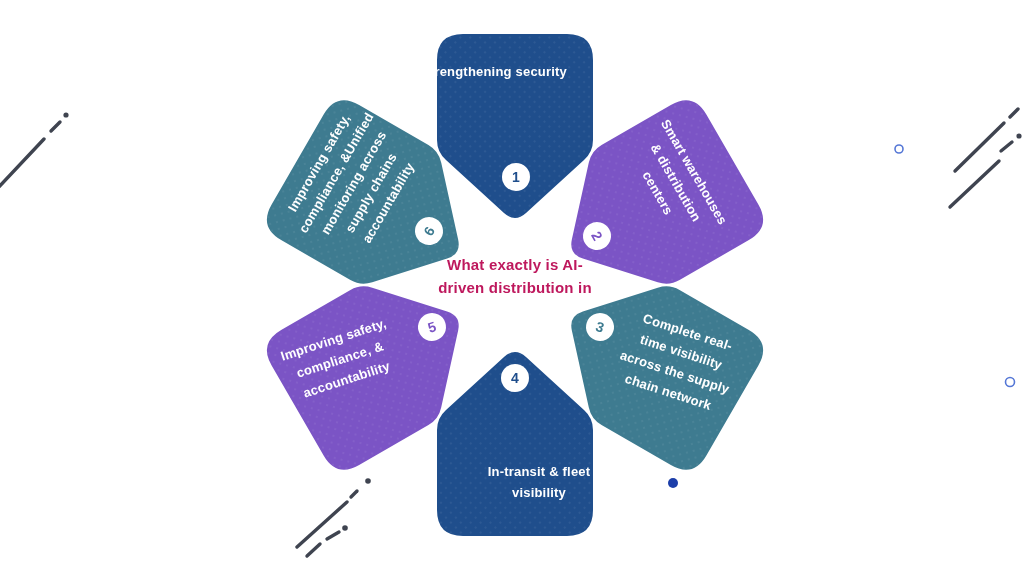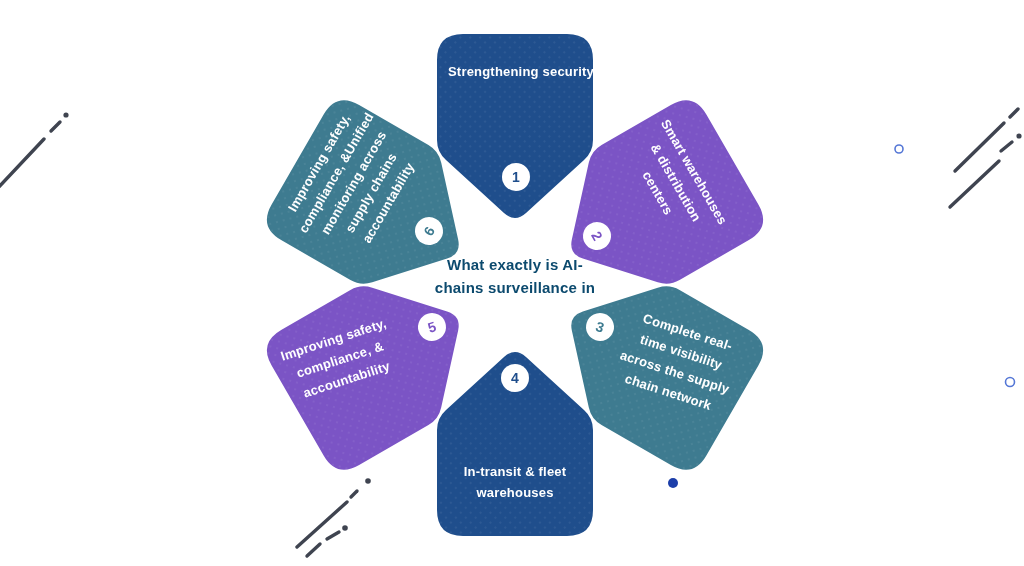--- a/index.html
+++ b/index.html
@@ -2,24 +2,24 @@
 <html><head>
 <meta charset="utf-8">
 <style>
   html,body{margin:0;padding:0;background:#fff;}
   .stage{position:relative;width:1024px;height:566px;background:#ffffff;overflow:hidden;
          font-family:"Liberation Sans",sans-serif;}
   .stage svg.flower{position:absolute;left:0;top:0;}
   .petal-label{position:absolute;color:#ffffff;font-weight:700;text-align:center;
                font-size:13px;line-height:21px;letter-spacing:0.2px;transform-origin:50% 50%;}
   .petal-label .ln{white-space:nowrap;}
-  .label-1{left:431px;top:61px;width:180px;}
+  .label-1{left:404px;top:61px;width:180px;}
   .label-2{left:601px;top:151px;width:150px;transform:rotate(60deg);}
   .label-3{left:603px;top:320px;width:150px;transform:rotate(18deg);}
-  .label-4{left:430px;top:461px;width:170px;}
+  .label-4{left:454px;top:461px;width:170px;}
   .label-5{left:265px;top:328px;width:150px;transform:rotate(-18deg);}
   .label-6{left:274px;top:133px;width:160px;line-height:20px;transform:rotate(-60deg);}
   .badge{position:absolute;width:28px;height:28px;border-radius:50%;background:#ffffff;
          display:flex;align-items:center;justify-content:center;font-weight:700;font-size:14px;
          transform-origin:50% 50%;}
   .badge-1{left:502px;top:163px;}
   .badge-2{left:583px;top:222px;transform:rotate(60deg);}
   .badge-3{left:586px;top:313px;transform:rotate(18deg);}
   .badge-4{left:501px;top:364px;}
   .badge-5{left:418px;top:313px;transform:rotate(-18deg);}
@@ -102,21 +102,21 @@
     <div class="ln">centers</div>
   </div>
   <div class="petal-label label-3">
     <div class="ln">Complete real-</div>
     <div class="ln">time visibility</div>
     <div class="ln">across the supply</div>
     <div class="ln">chain network</div>
   </div>
   <div class="petal-label label-4">
     <div class="ln">In-transit &amp; fleet</div>
-    <div class="ln">warehouses</div>
+    <div class="ln">visibility</div>
   </div>
   <div class="petal-label label-5">
     <div class="ln">Improving safety,</div>
     <div class="ln">compliance, &amp;</div>
     <div class="ln">accountability</div>
   </div>
   <div class="petal-label label-6">
     <div class="ln">Improving safety,</div>
     <div class="ln">compliance, &amp;Unified</div>
     <div class="ln">monitoring across</div>
@@ -136,18 +136,18 @@
   <div class="badge badge-4">
     <span style="color: rgb(31, 78, 140);">4</span>
   </div>
   <div class="badge badge-5">
     <span style="color: rgb(123, 84, 197);">5</span>
   </div>
   <div class="badge badge-6">
     <span style="color: rgb(62, 123, 144);">6</span>
   </div>
 
-  <div class="center-q" style="color: #0c4a6e;">
+  <div class="center-q" style="color: #be185d;">
     <div class="ln">What exactly is AI-</div>
-    <div class="ln">chains surveillance in</div>
+    <div class="ln">driven distribution in</div>
   </div>
 
 </div>
 
 </body></html>

